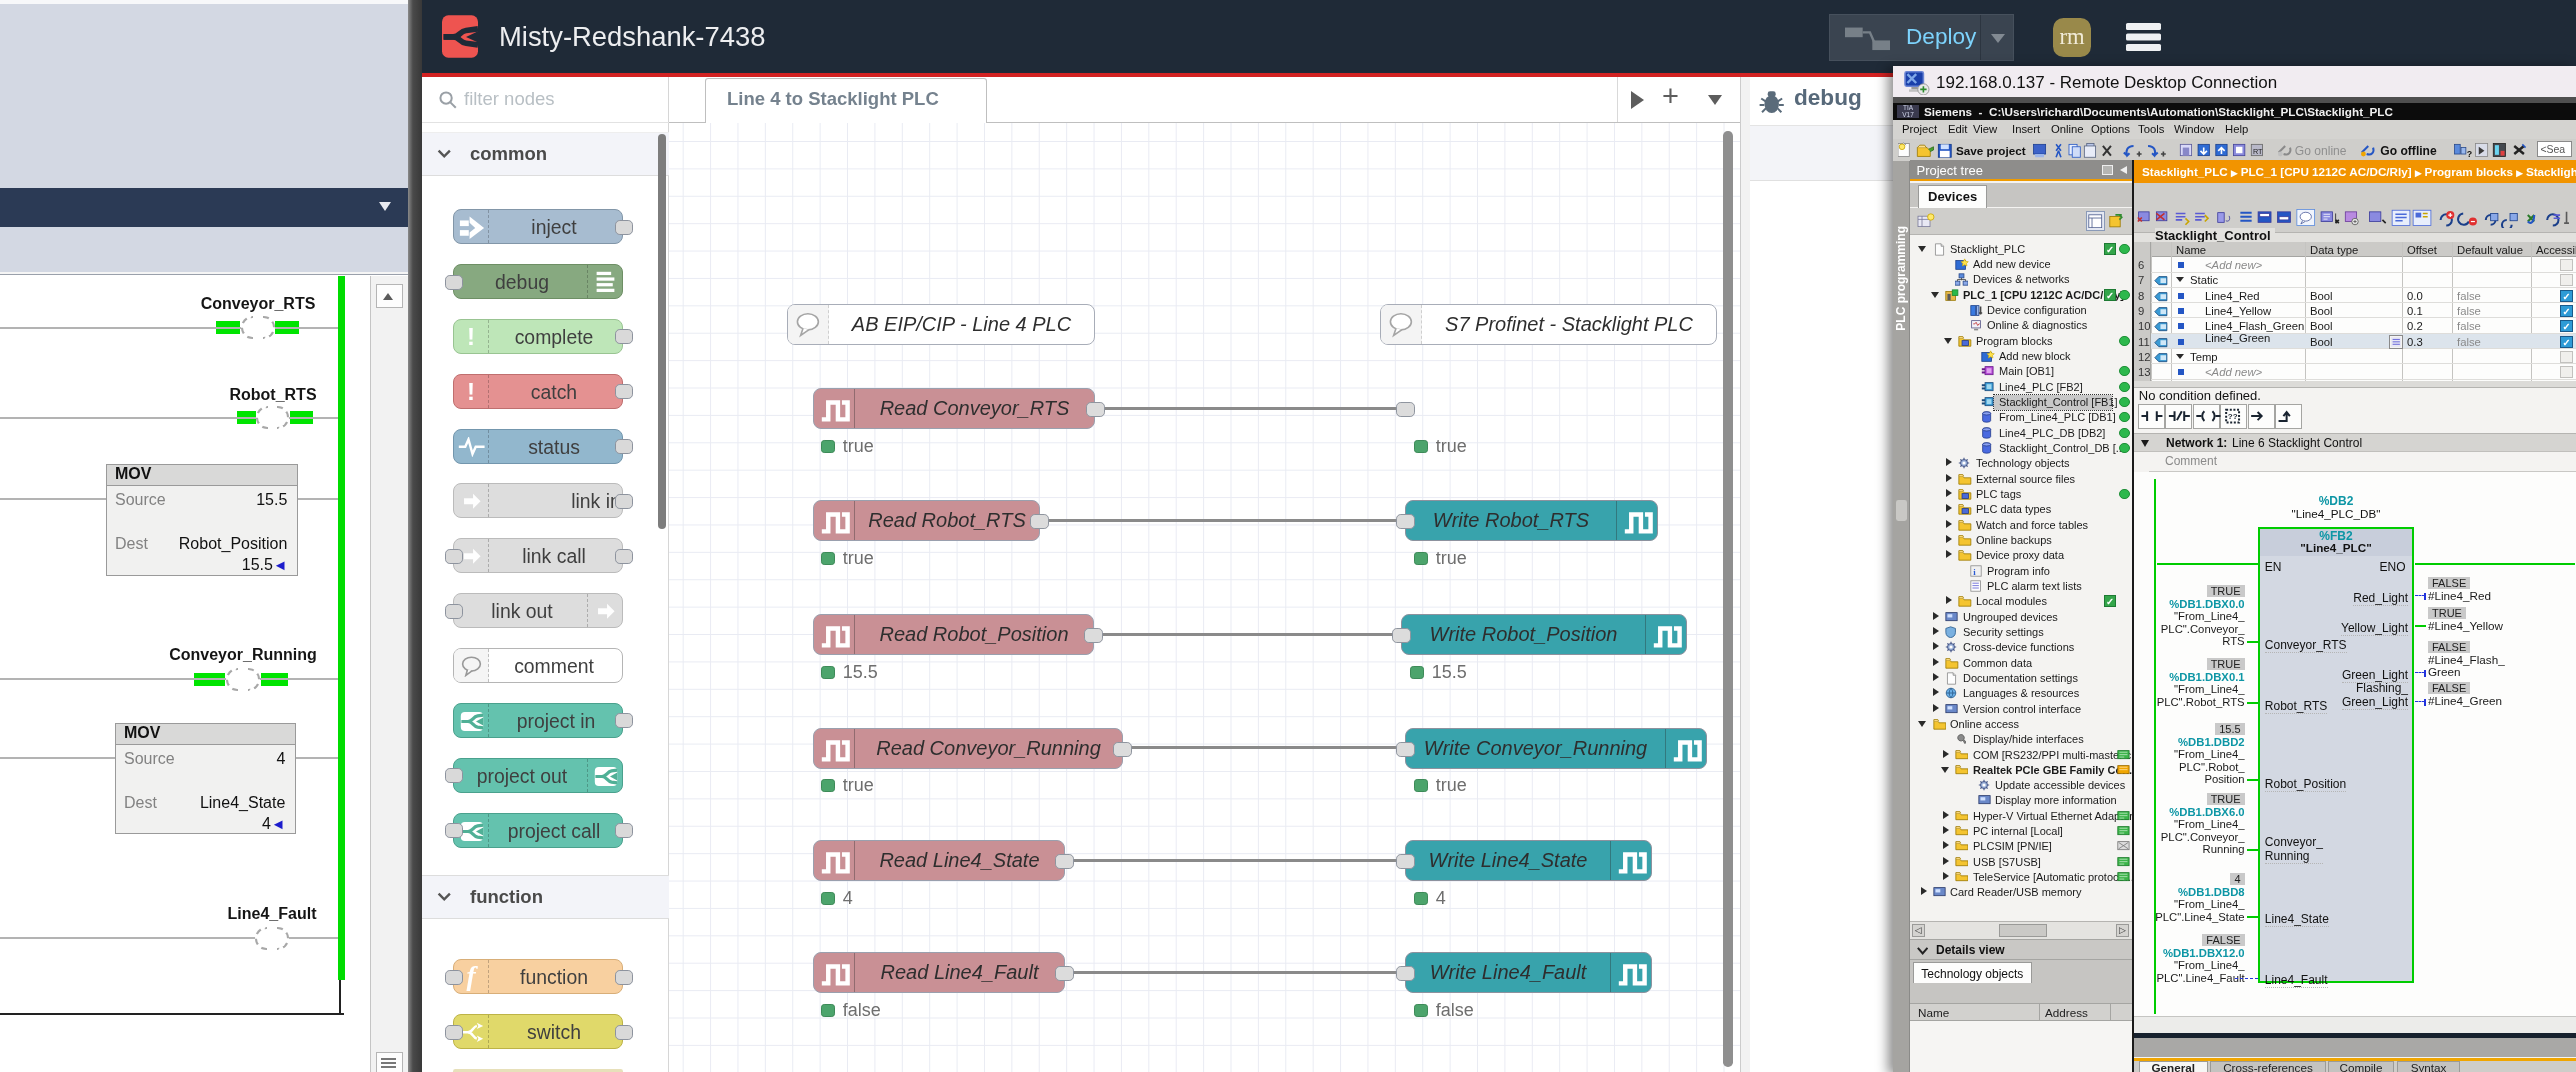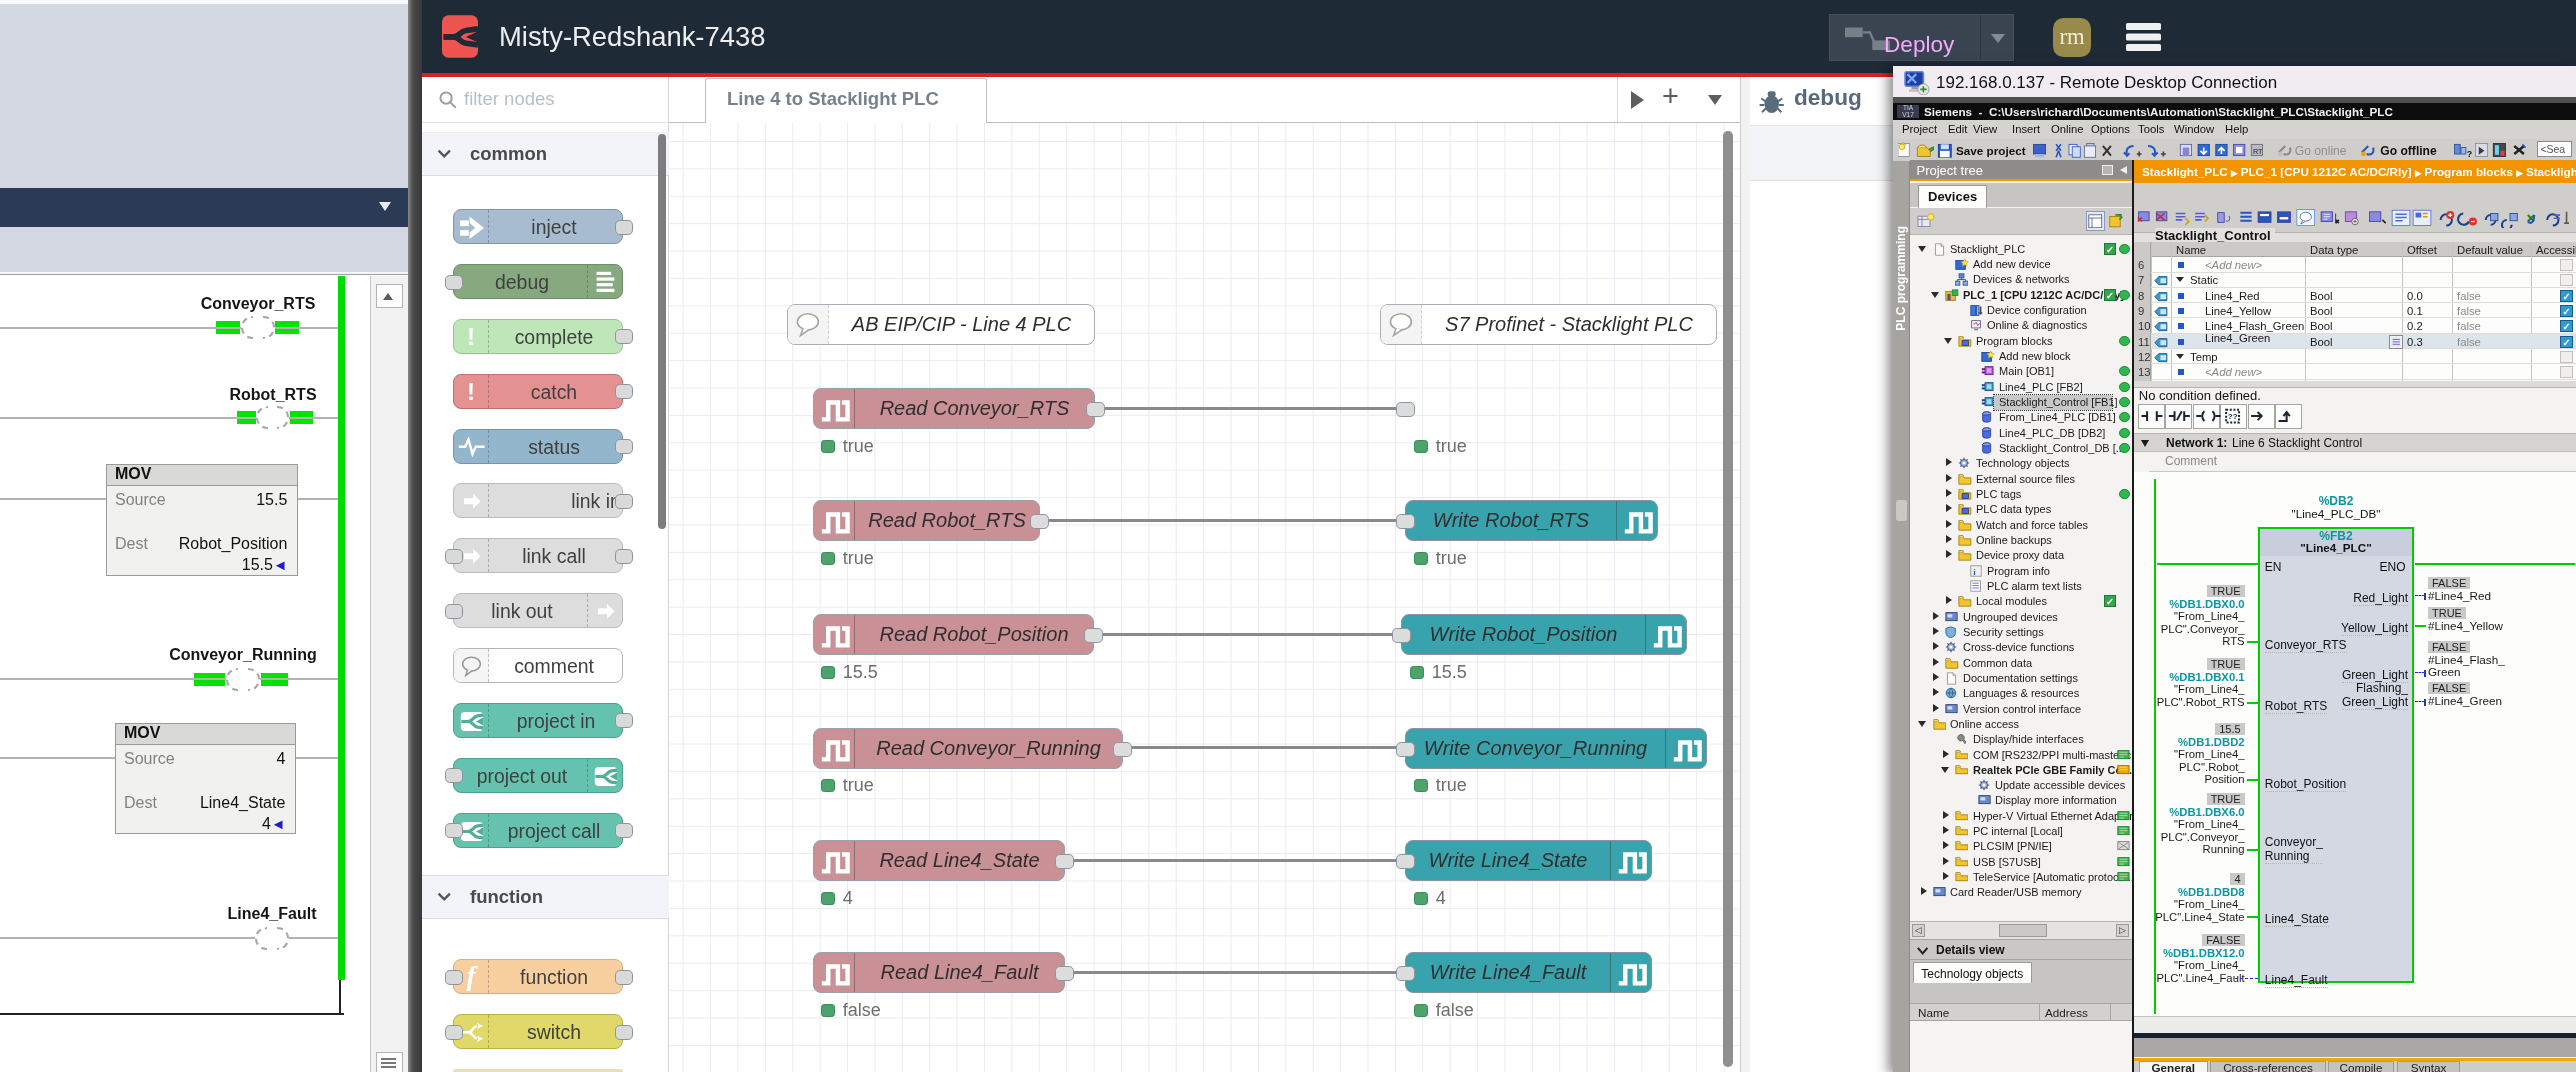--- a/index.html
+++ b/index.html
@@ -110,21 +110,21 @@
 <path d="M2 27 L14 27 C22 27 22 34 30 35 L45 37" stroke="#1f2a37" stroke-width="7" fill="none"></path>
 <path d="M45 20 L30 27 L45 34 Z" fill="#1f2a37"></path>
 </svg>
     <div class="abs" style="left:77px;top:21px;font-size:27.4px;color:#edeef0;">Misty-Redshank-7438</div>
     <div class="abs" style="left:1407px;top:13.7px;width:185px;height:47px;background:#3a4450;border:0.8px solid #46505c;">
       <svg class="abs" style="left:14.5px;top:10.5px;" width="45" height="26" viewBox="0 0 56 32">
 <rect x="0" y="3" width="22" height="12" fill="#778088"></rect>
         <rect x="34" y="19" width="22" height="12" fill="#778088"></rect>
 <path d="M22 9 L31 9 L38 25" stroke="#778088" stroke-width="3" fill="none"></path>
       </svg>
-      <div class="abs" style="left:54px;top:9.7px;font-size:22.6px;color:#f0abfc;margin-top:8px;">Deploy</div>
+      <div class="abs" style="left:76px;top:9.7px;font-size:22.6px;color:#7dd3fc;">Deploy</div>
       <div class="abs" style="left:150px;top:0;width:0.8px;height:45px;background:#2c3540;"></div>
       <div class="abs" style="left:161px;top:19.4px;width:0;height:0;border-top:9.7px solid #828a92;border-left:7.3px solid transparent;border-right:7.3px solid transparent;"></div>
     </div>
     <div class="abs" style="left:1631px;top:18px;width:38px;height:39px;border-radius:10.5px;background:#99894a;color:#f2ecd9;font-family:'Liberation Serif',serif;font-size:22.6px;text-align:center;line-height:37px;">rm</div>
     <div class="abs" style="left:1704px;top:23.4px;width:35px;height:6.5px;border-radius:1.6px;background:#eef0f2;box-shadow:0 10.5px 0 #eef0f2,0 21px 0 #eef0f2;"></div>
     <div class="abs" style="left:0;top:77px;width:247px;height:996px;background:#fff;border-right:0.8px solid #d6d6d6;">
       <div class="abs" style="left:0;top:0;width:247px;height:46px;border-bottom:0.8px solid #e2e2e2;">
         <svg class="abs" style="left:16px;top:13px;" width="19.4" height="19.4" viewBox="0 0 24 24">
           <circle cx="10" cy="10" r="7" stroke="#9aa0a6" stroke-width="2.5" fill="none"></circle>
           <path d="M15 15 L22 22" stroke="#9aa0a6" stroke-width="2.5"></path>

